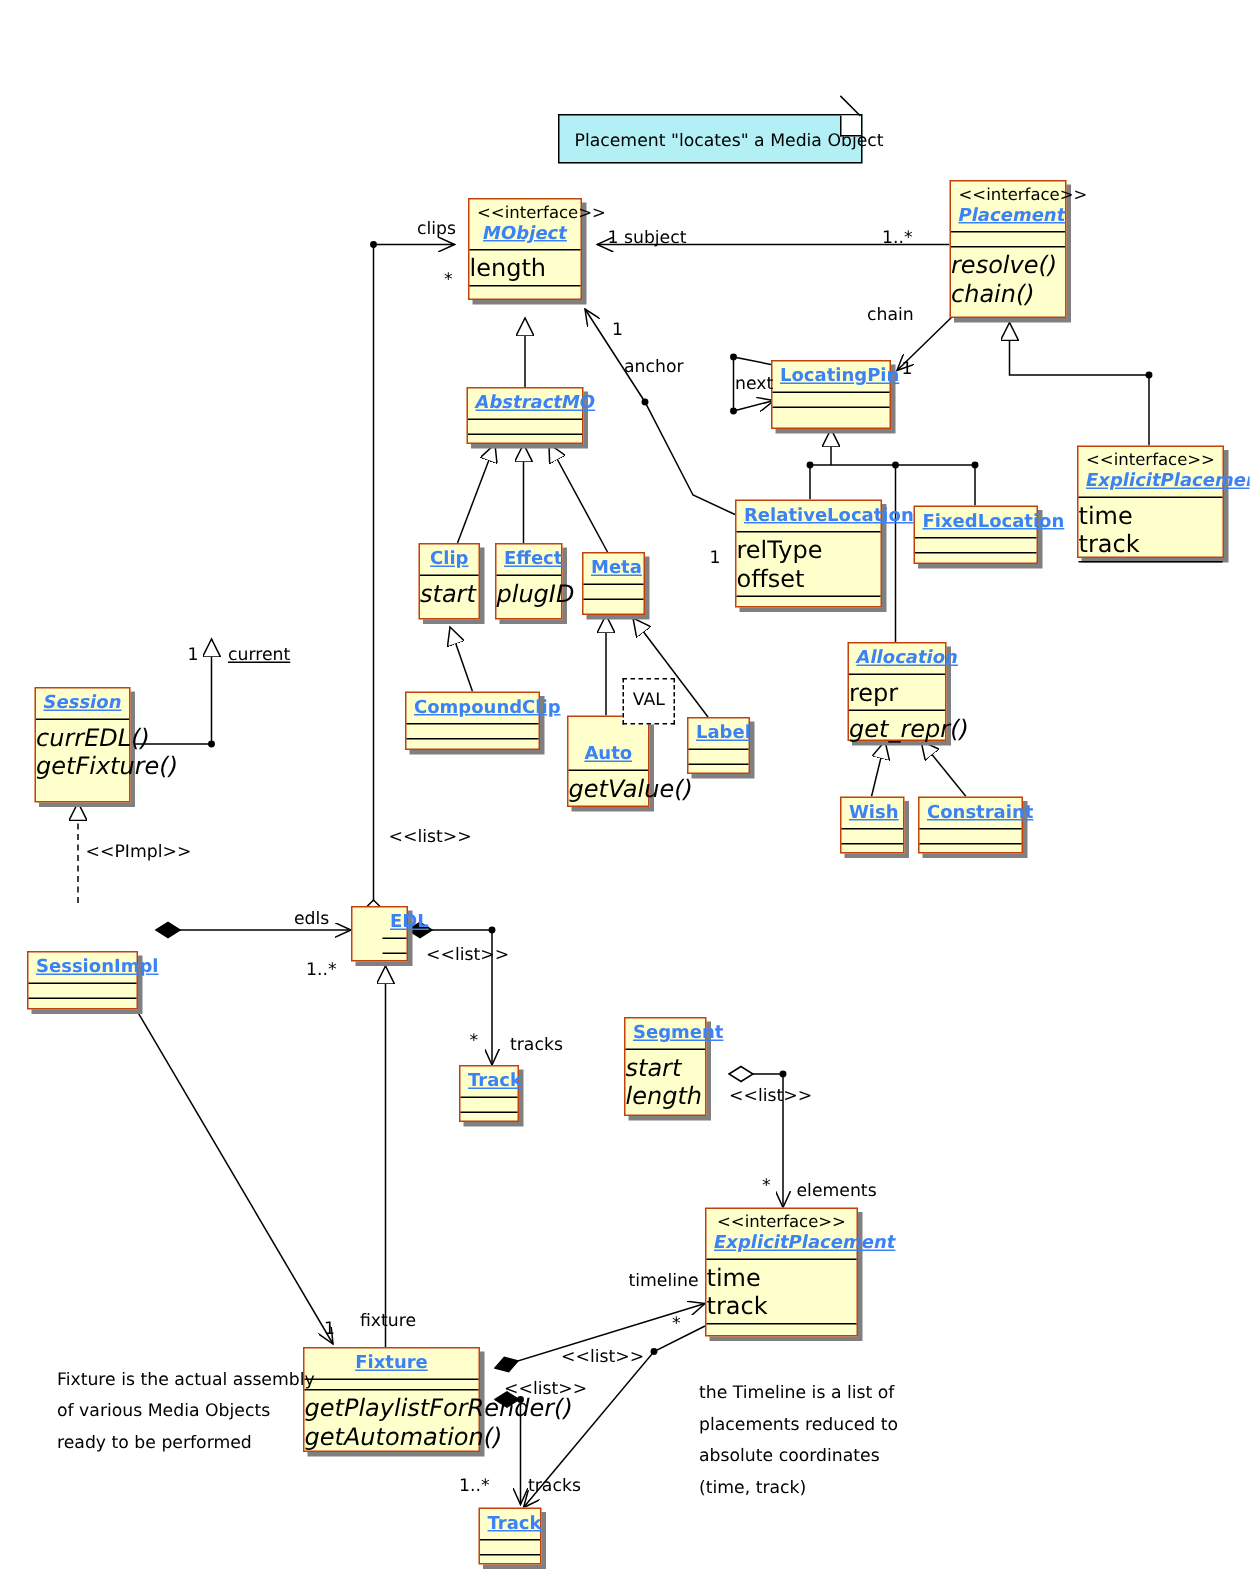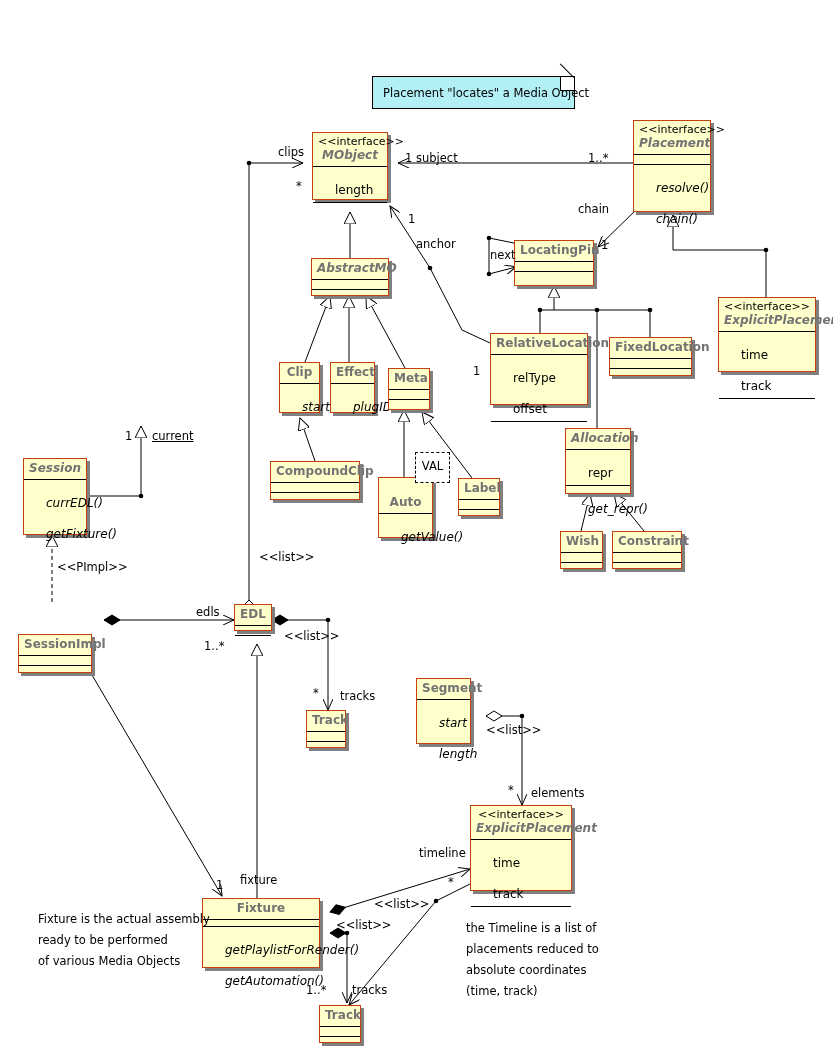--- a/index.html
+++ b/index.html
@@ -9,24 +9,24 @@
   #canvas{position:absolute;left:0;top:0;width:833px;height:1059px;overflow:hidden;}
   svg#wires{position:absolute;left:0;top:0;width:833px;height:1059px;pointer-events:none;}
 
   
   .cls{position:absolute;background:#ffffcc;border:1px solid #c2410c;
        box-shadow:3px 3px 0 0 #808080;box-sizing:border-box;z-index:5;}
   .cls .sec{border-bottom:1px solid #000;}
   .cls .sec:last-child{border-bottom:none;font-style:italic;}
   .cls .hdr{text-align:center;padding:2px 5px 3px 5px;}
   .cls .stereo{display:block;font-size:11px;line-height:13px;color:#000;font-weight:normal;}
-  .cls .nm{display:block;font-size:12px;line-height:15px;font-weight:bold;color:#737373;}
+  .cls .nm{display:block;font-size:12px;line-height:15px;font-weight:bold;color:#3b82f6;text-decoration:underline;}
   .cls .nm.ital{font-style:italic;}
   .cls .attrs{padding:2px 0 2px 0;}
-  .cls .attrs .row{font-size:12px;line-height:19px;padding:0 22px;white-space:nowrap;margin-top:12px;}
+  .cls .attrs .row{font-size:16px;line-height:19px;padding:0 0;white-space:nowrap;}
   .cls .empty{height:9px;}
   .cls .empty2{height:9px;}
 
   
   .note{position:absolute;background:#b3f0f5;border:1px solid #000;box-sizing:border-box;
         z-index:6;}
   .note .txt{font-size:11.5px;line-height:14px;padding:9px 10px 0 10px;white-space:nowrap;color:#000;}
   .note .fold{position:absolute;right:0;top:0;width:13px;height:13px;
         background:#ffffff;border-left:1px solid #000;border-bottom:1px solid #000;}
   .note .foldline{position:absolute;right:0;top:0;width:19px;height:1px;background:#000;
@@ -327,21 +327,21 @@
   </div>
 
   <div class="cls" style="left:18px;top:602px;width:74px;height:39px;margin-top:32px;">
     <div class="sec hdr">
       <span class="nm">SessionImpl</span>
     </div>
     <div class="sec empty"></div>
     <div class="sec empty"></div>
   </div>
 
-  <div class="cls" style="left:234px;top:604px;width:38px;height:27px;">
+  <div class="cls" style="left:234px;top:604px;width:38px;height:37px;padding-left:20px;">
     <div class="sec hdr">
       <span class="nm">EDL</span>
     </div>
     <div class="sec empty"></div>
     <div class="sec empty"></div>
   </div>
 
   <div class="cls" style="left:306px;top:710px;width:40px;height:38px;">
     <div class="sec hdr">
       <span class="nm">Track</span>
@@ -417,22 +417,22 @@
   <div class="lbl" style="left:374px;top:898px;">&lt;&lt;list&gt;&gt;</div>
   <div class="lbl" style="left:336px;top:919px;">&lt;&lt;list&gt;&gt;</div>
   <div class="lbl" style="left:448px;top:876px;">*</div>
   <div class="lbl" style="left:216px;top:879px;">1</div>
   <div class="lbl" style="left:240px;top:874px;">fixture</div>
   <div class="lbl" style="left:306px;top:984px;">1..*</div>
   <div class="lbl" style="left:352px;top:984px;">tracks</div>
 
   <div class="freetext" style="left:38px;top:909px;">
     <div>Fixture is the actual assembly</div>
+    <div>of various Media Objects</div>
     <div>ready to be performed</div>
-    <div>of various Media Objects</div>
   </div>
 
   <div class="freetext" style="left:466px;top:918px;">
     <div>the Timeline is a list of</div>
     <div>placements reduced to</div>
     <div>absolute coordinates</div>
     <div>(time, track)</div>
   </div>
 
 </div>

